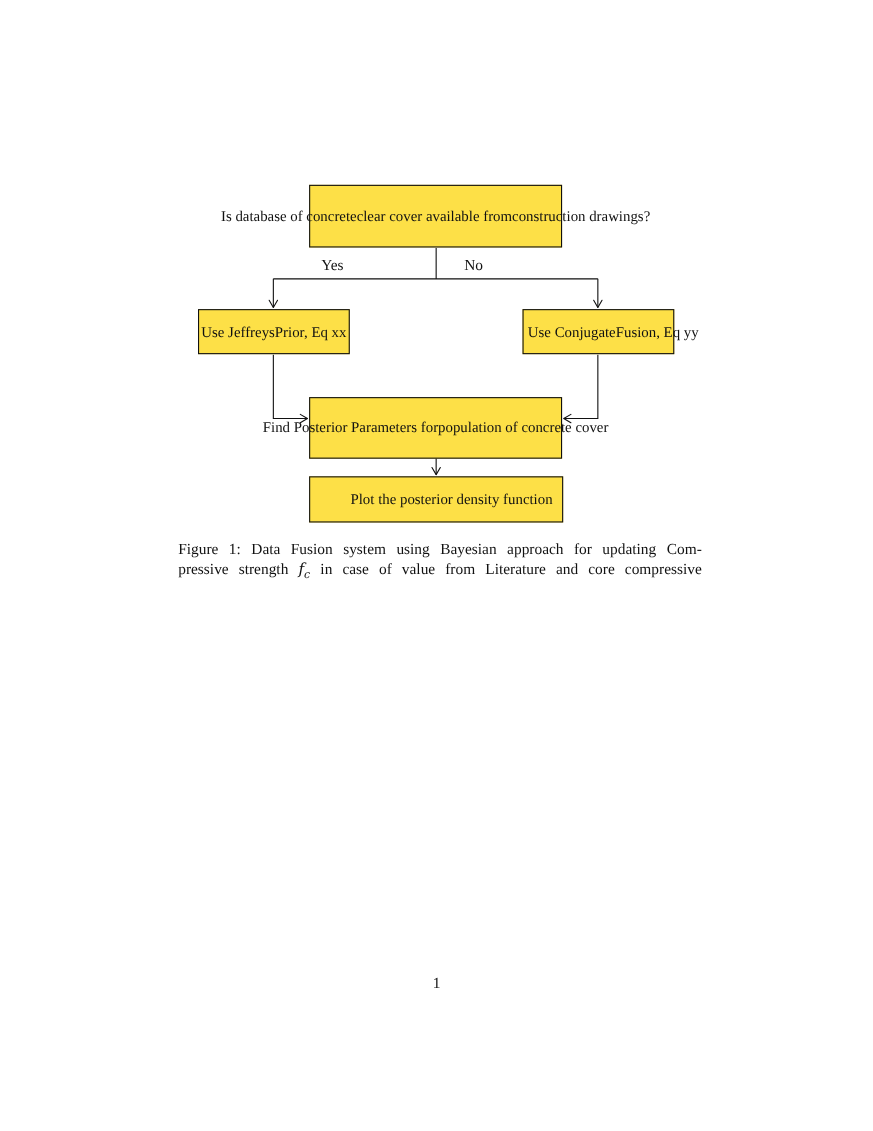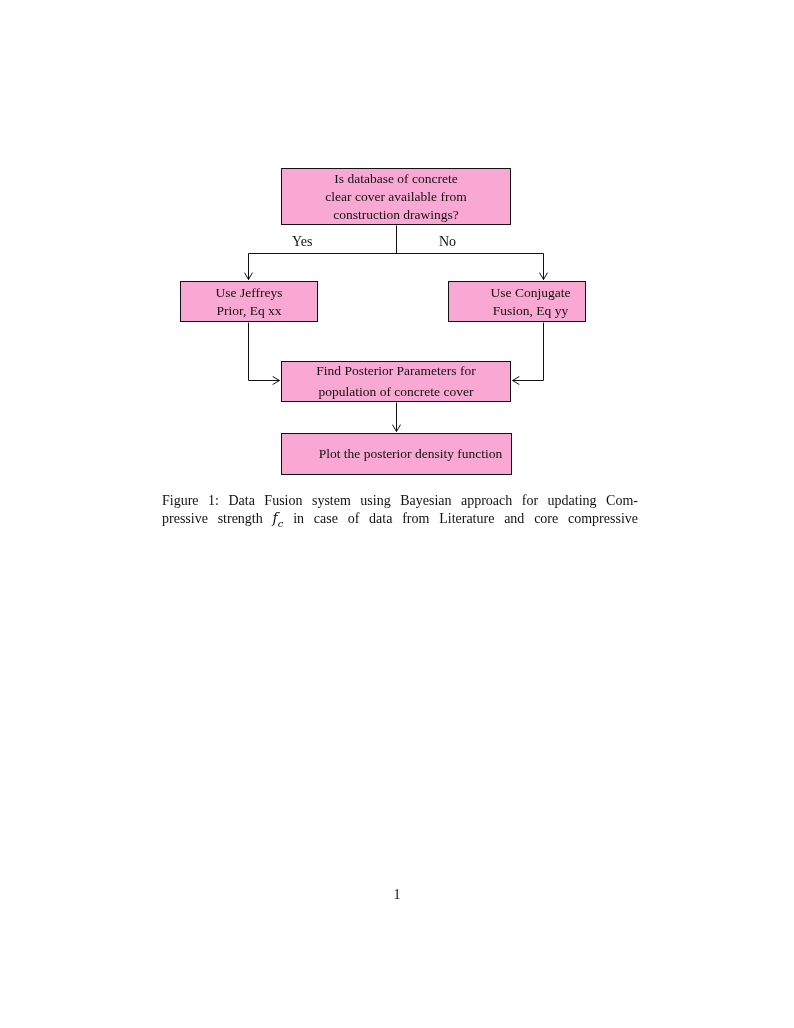--- a/index.html
+++ b/index.html
@@ -20,45 +20,45 @@
     position: absolute;
     left: 0;
     top: 0;
     width: 794px;
     height: 1028px;
   }
   .node {
     position: absolute;
     box-sizing: border-box;
     border: 1px solid #111111;
-    background: #f9a8d4;
+    background: #fde047;
     display: flex;
-    flex-direction: column;
+    flex-direction: row;
     align-items: center;
     justify-content: center;
     font-size: 13.5px;
     line-height: 18px;
     text-align: center;
   }
   .node .nline { white-space: nowrap; }
   #top-box    { left: 281px; top: 168px; width: 230px; height: 57px; }
   #left-box   { left: 180px; top: 281px; width: 138px; height: 41px; }
-  #right-box  { left: 448px; top: 281px; width: 138px; height: 41px; padding-left: 27px; }
-  #middle-box { left: 281px; top: 361px; width: 230px; height: 41px; justify-content: space-between; }
+  #right-box  { left: 475px; top: 281px; width: 138px; height: 41px; padding-left: 27px; }
+  #middle-box { left: 281px; top: 361px; width: 230px; height: 56px; }
   #bottom-box { left: 281px; top: 433px; width: 231px; height: 42px; padding-left: 28px; }
   .branch-label {
     position: absolute;
     width: 60px;
     top: 234px;
     font-size: 14px;
     text-align: left;
     background: #ffffff00;
   }
   #yes-label { left: 292px; }
-  #no-label  { left: 439px; }
+  #no-label  { left: 422px; }
   .caption {
     position: absolute;
     left: 162px;
     top: 492px;
     width: 476px;
     font-size: 14px;
     line-height: 17.5px;
   }
   .cap-line {
     text-align: justify;
@@ -130,18 +130,18 @@
     <div class="nline">Find Posterior Parameters for</div>
     <div class="nline">population of concrete cover</div>
   </div>
 
   <div class="node" id="bottom-box">
     <div class="nline">Plot the posterior density function</div>
   </div>
 
   <div class="caption">
     <div class="cap-line">Figure 1: Data Fusion system using Bayesian approach for updating Com-</div>
-    <div class="cap-line"><span>pressive strength</span> <span class="math-f">f</span><sub class="math-sub">c</sub> <span>in case of data from Literature and core compressive</span></div>
+    <div class="cap-line"><span>pressive strength</span> <span class="math-f">f</span><sub class="math-sub">c</sub> <span>in case of value from Literature and core compressive</span></div>
   </div>
 
   <div class="pagenum">1</div>
 
 </div>
 
 </body></html>

